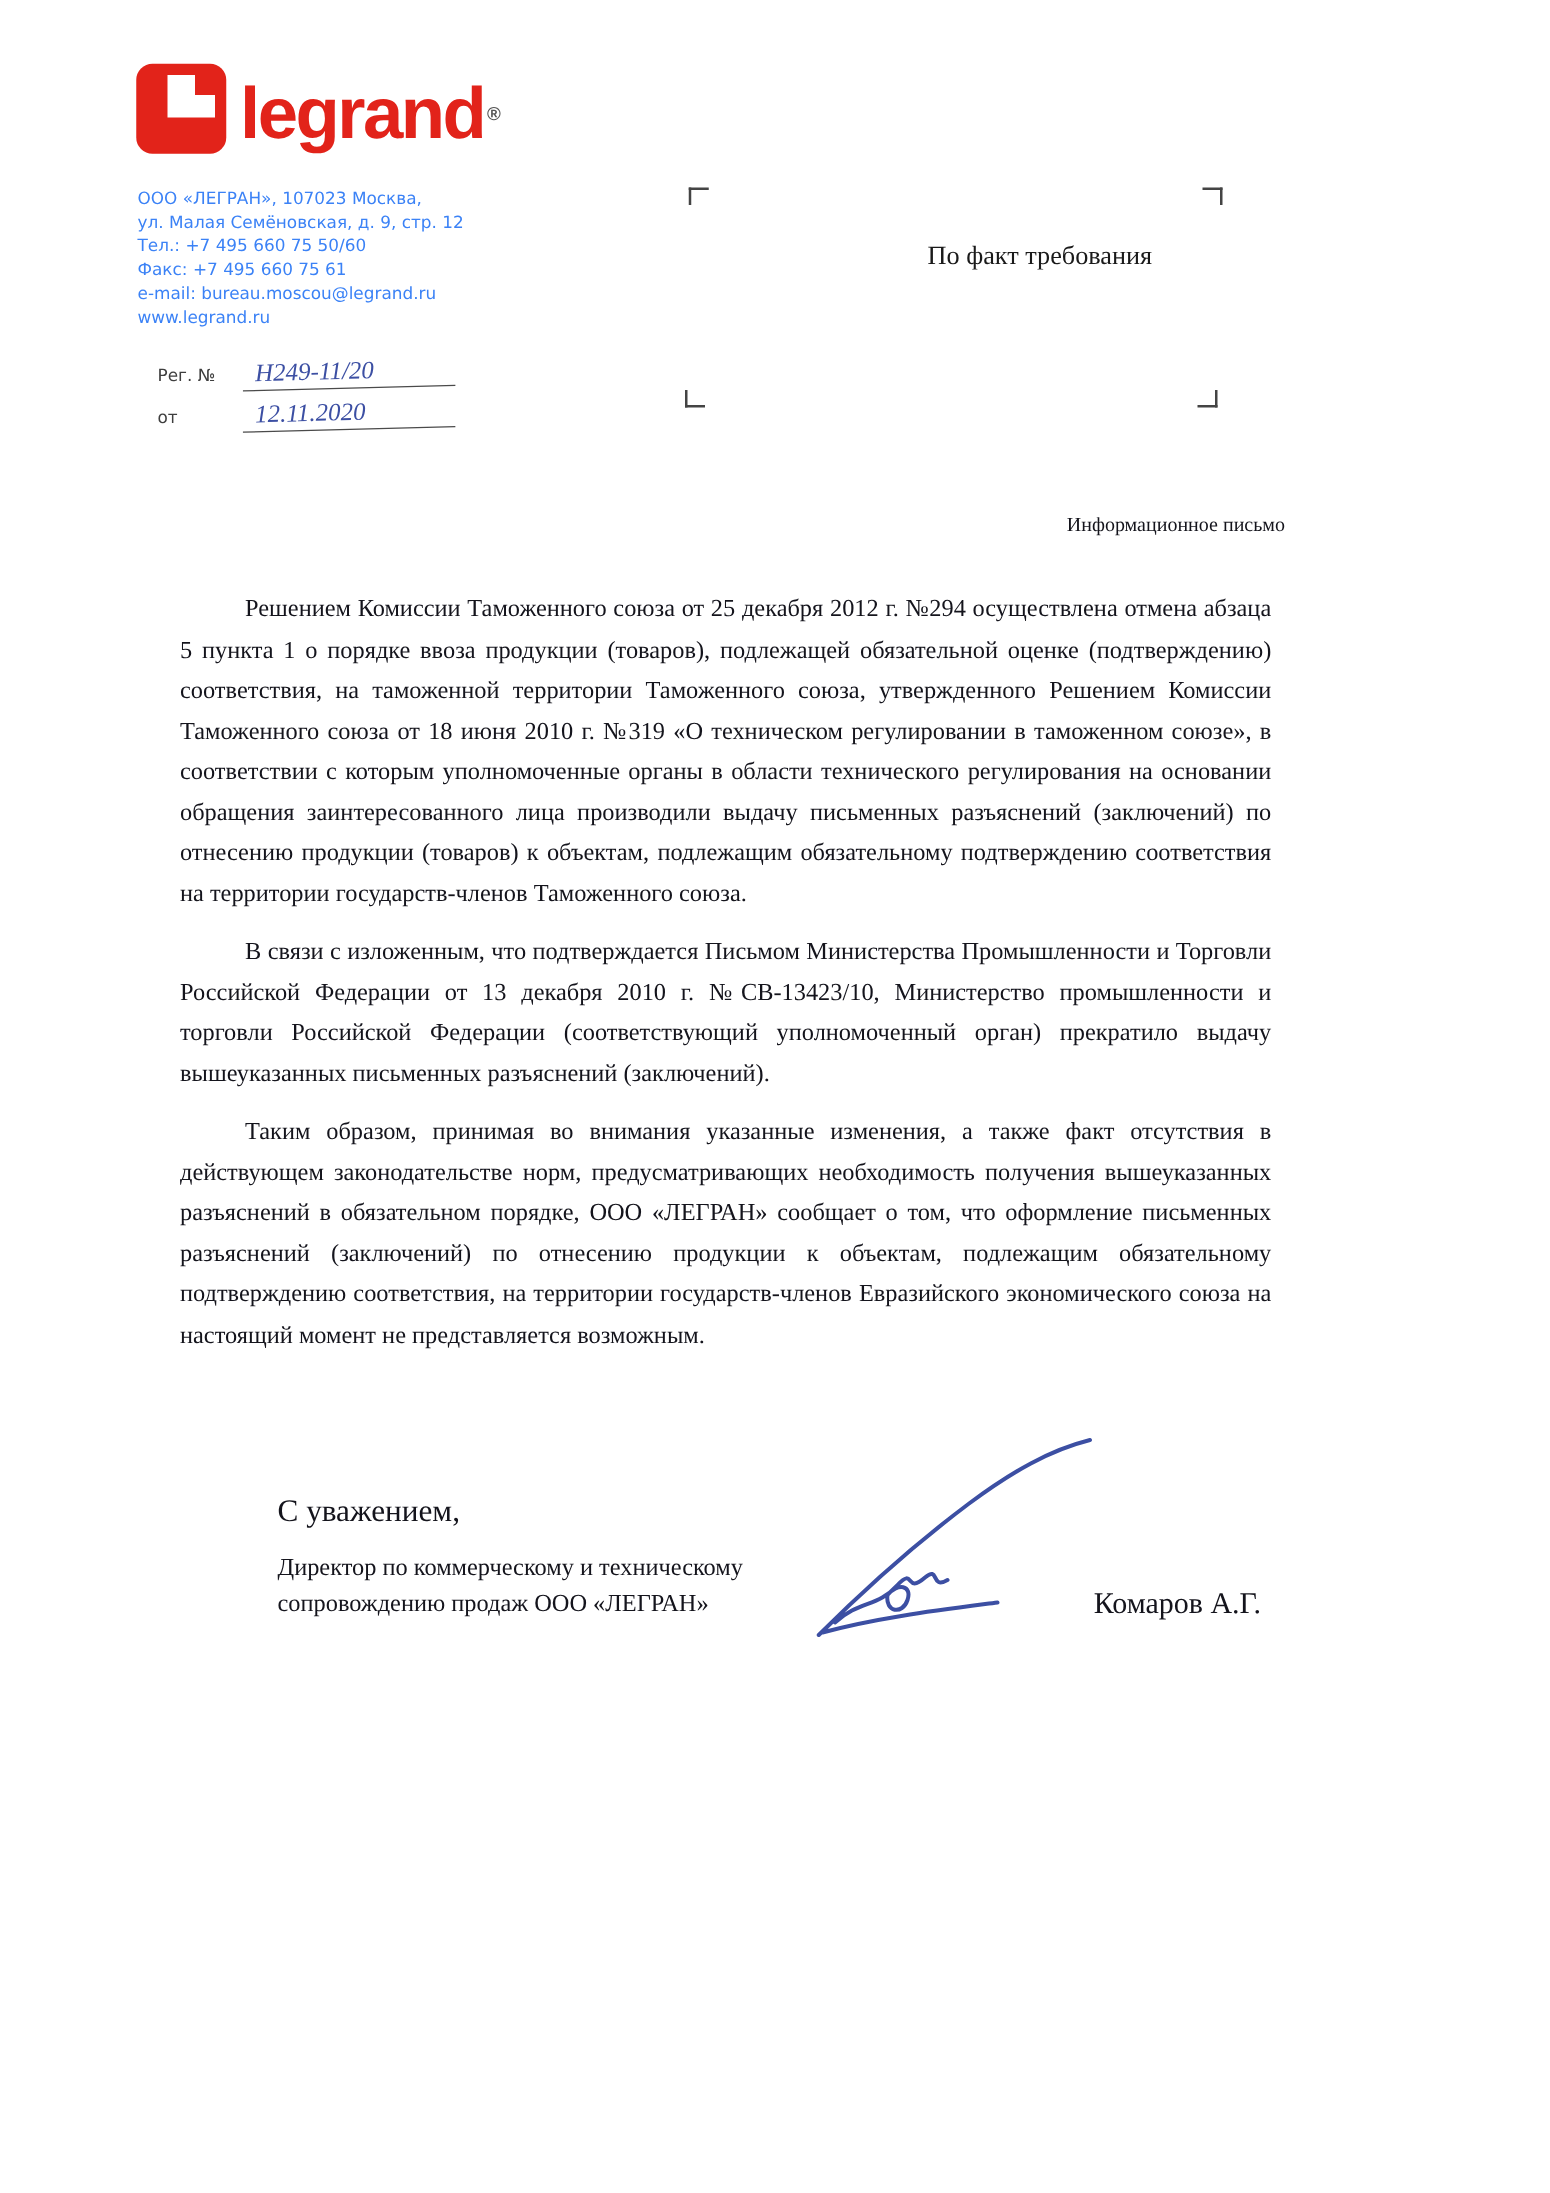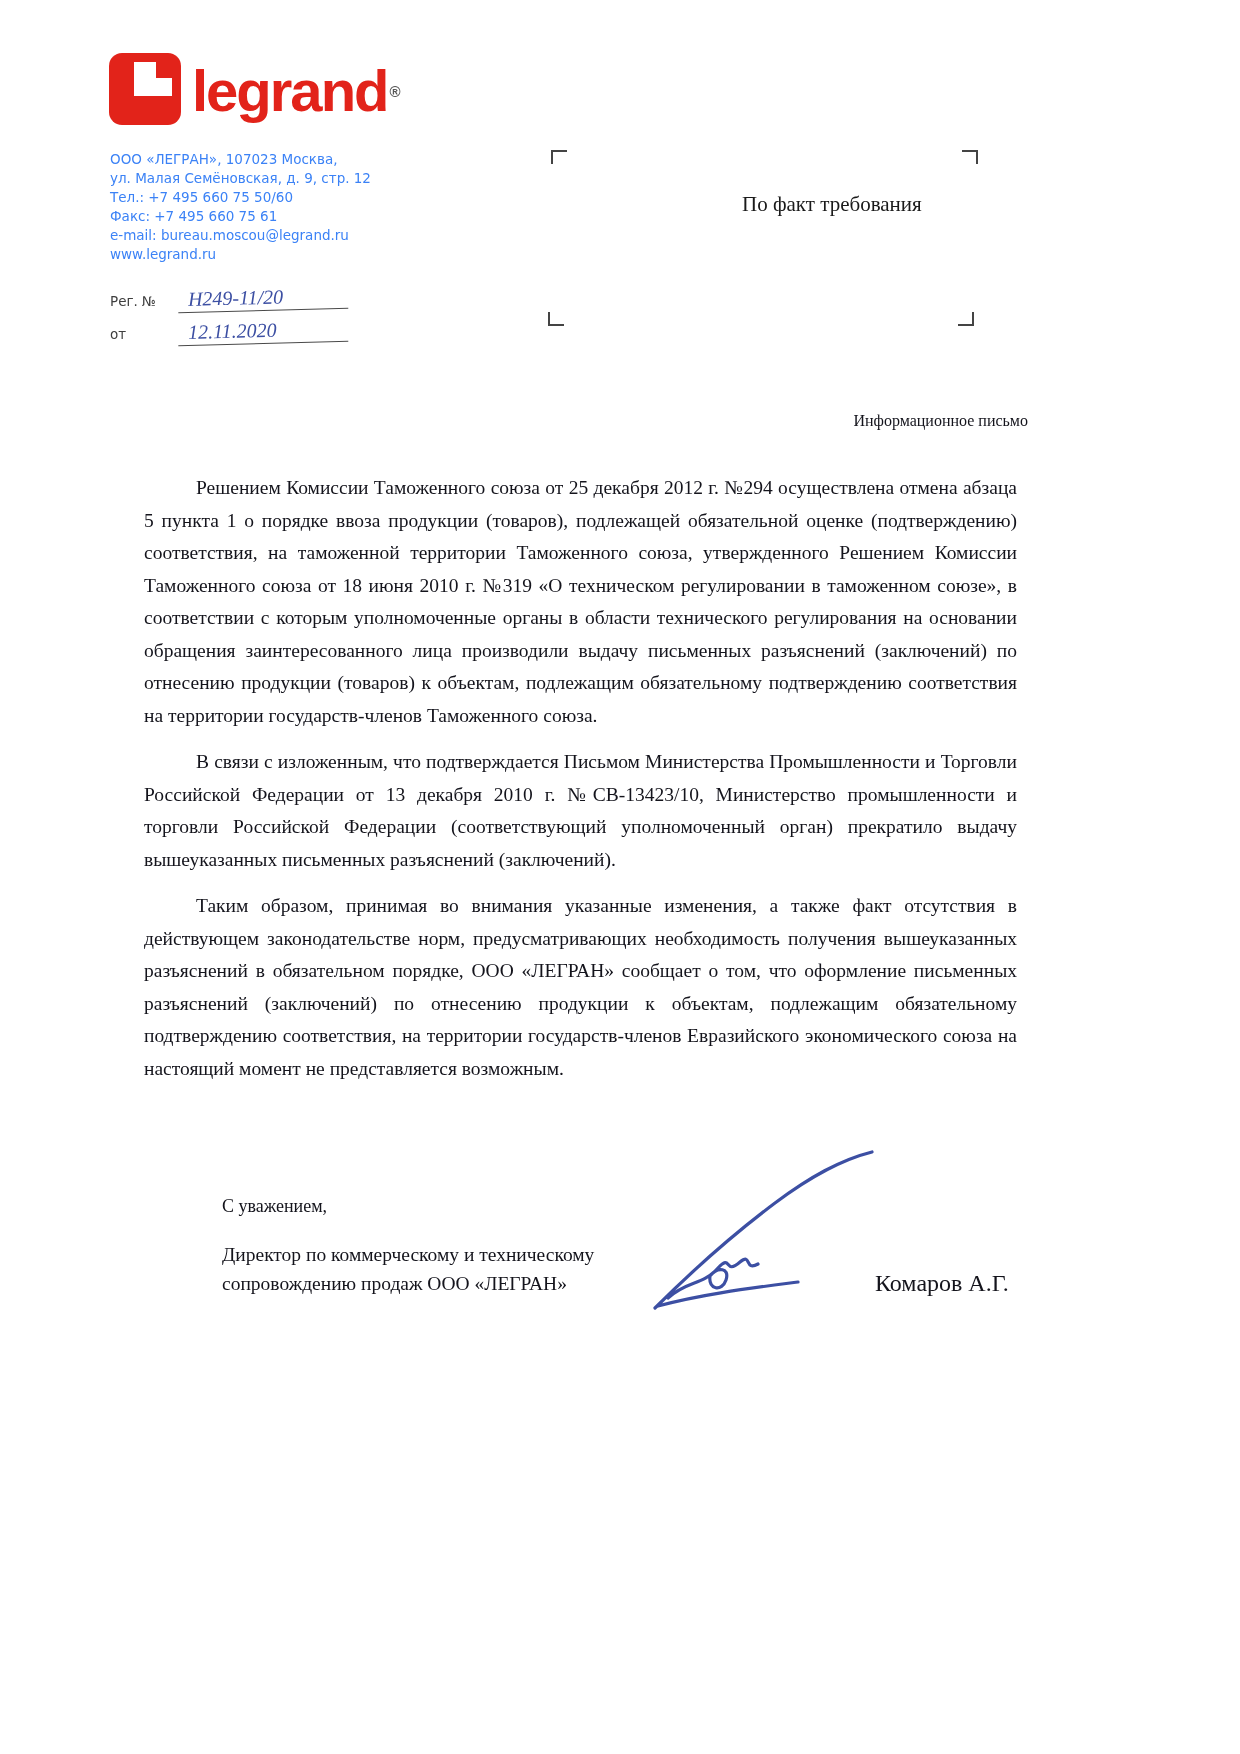--- a/index.html
+++ b/index.html
@@ -14,21 +14,21 @@
     overflow: hidden;
     color: #1a1a1a;
   }
 
   
   .logo {
     position: absolute;
     left: 108px;
     top: 50px;
     display: flex;
-    align-items: center;
+    align-items: flex-start;
     gap: 10px;
   }
   .logo svg { display: block; }
   .wordmark {
     font-family: "Liberation Sans", sans-serif;
     font-weight: bold;
     font-size: 58px;
     line-height: 72px;
     letter-spacing: -2px;
     color: #e2231a;
@@ -49,21 +49,21 @@
     top: 150px;
     font-family: "DejaVu Sans", sans-serif;
     font-size: 13.5px;
     line-height: 19px;
     color: #3b82f6;
   }
 
   
   .reg-block {
     position: absolute;
-    left: 110px;
+    left: 126px;
     top: 286px;
     font-family: "DejaVu Sans", sans-serif;
     font-size: 13.5px;
     color: #3e3e3e;
   }
   .reg-row { display: flex; align-items: flex-end; margin-bottom: 8px; }
   .reg-row .lbl { width: 68px; padding-bottom: 2px; }
   .hand {
     display: inline-block;
     width: 170px;
@@ -114,21 +114,21 @@
     text-indent: 52px;
     text-align: justify;
     margin-bottom: 14px;
   }
 
   
   .closing {
     position: absolute;
     left: 222px;
     top: 1196px;
-    font-size: 18px;
+    font-size: 25px;
     color: #14141c;
   }
   .signer-title {
     position: absolute;
     left: 222px;
     top: 1240px;
     width: 445px;
     font-size: 19.5px;
     line-height: 29px;
     color: #14141c;

